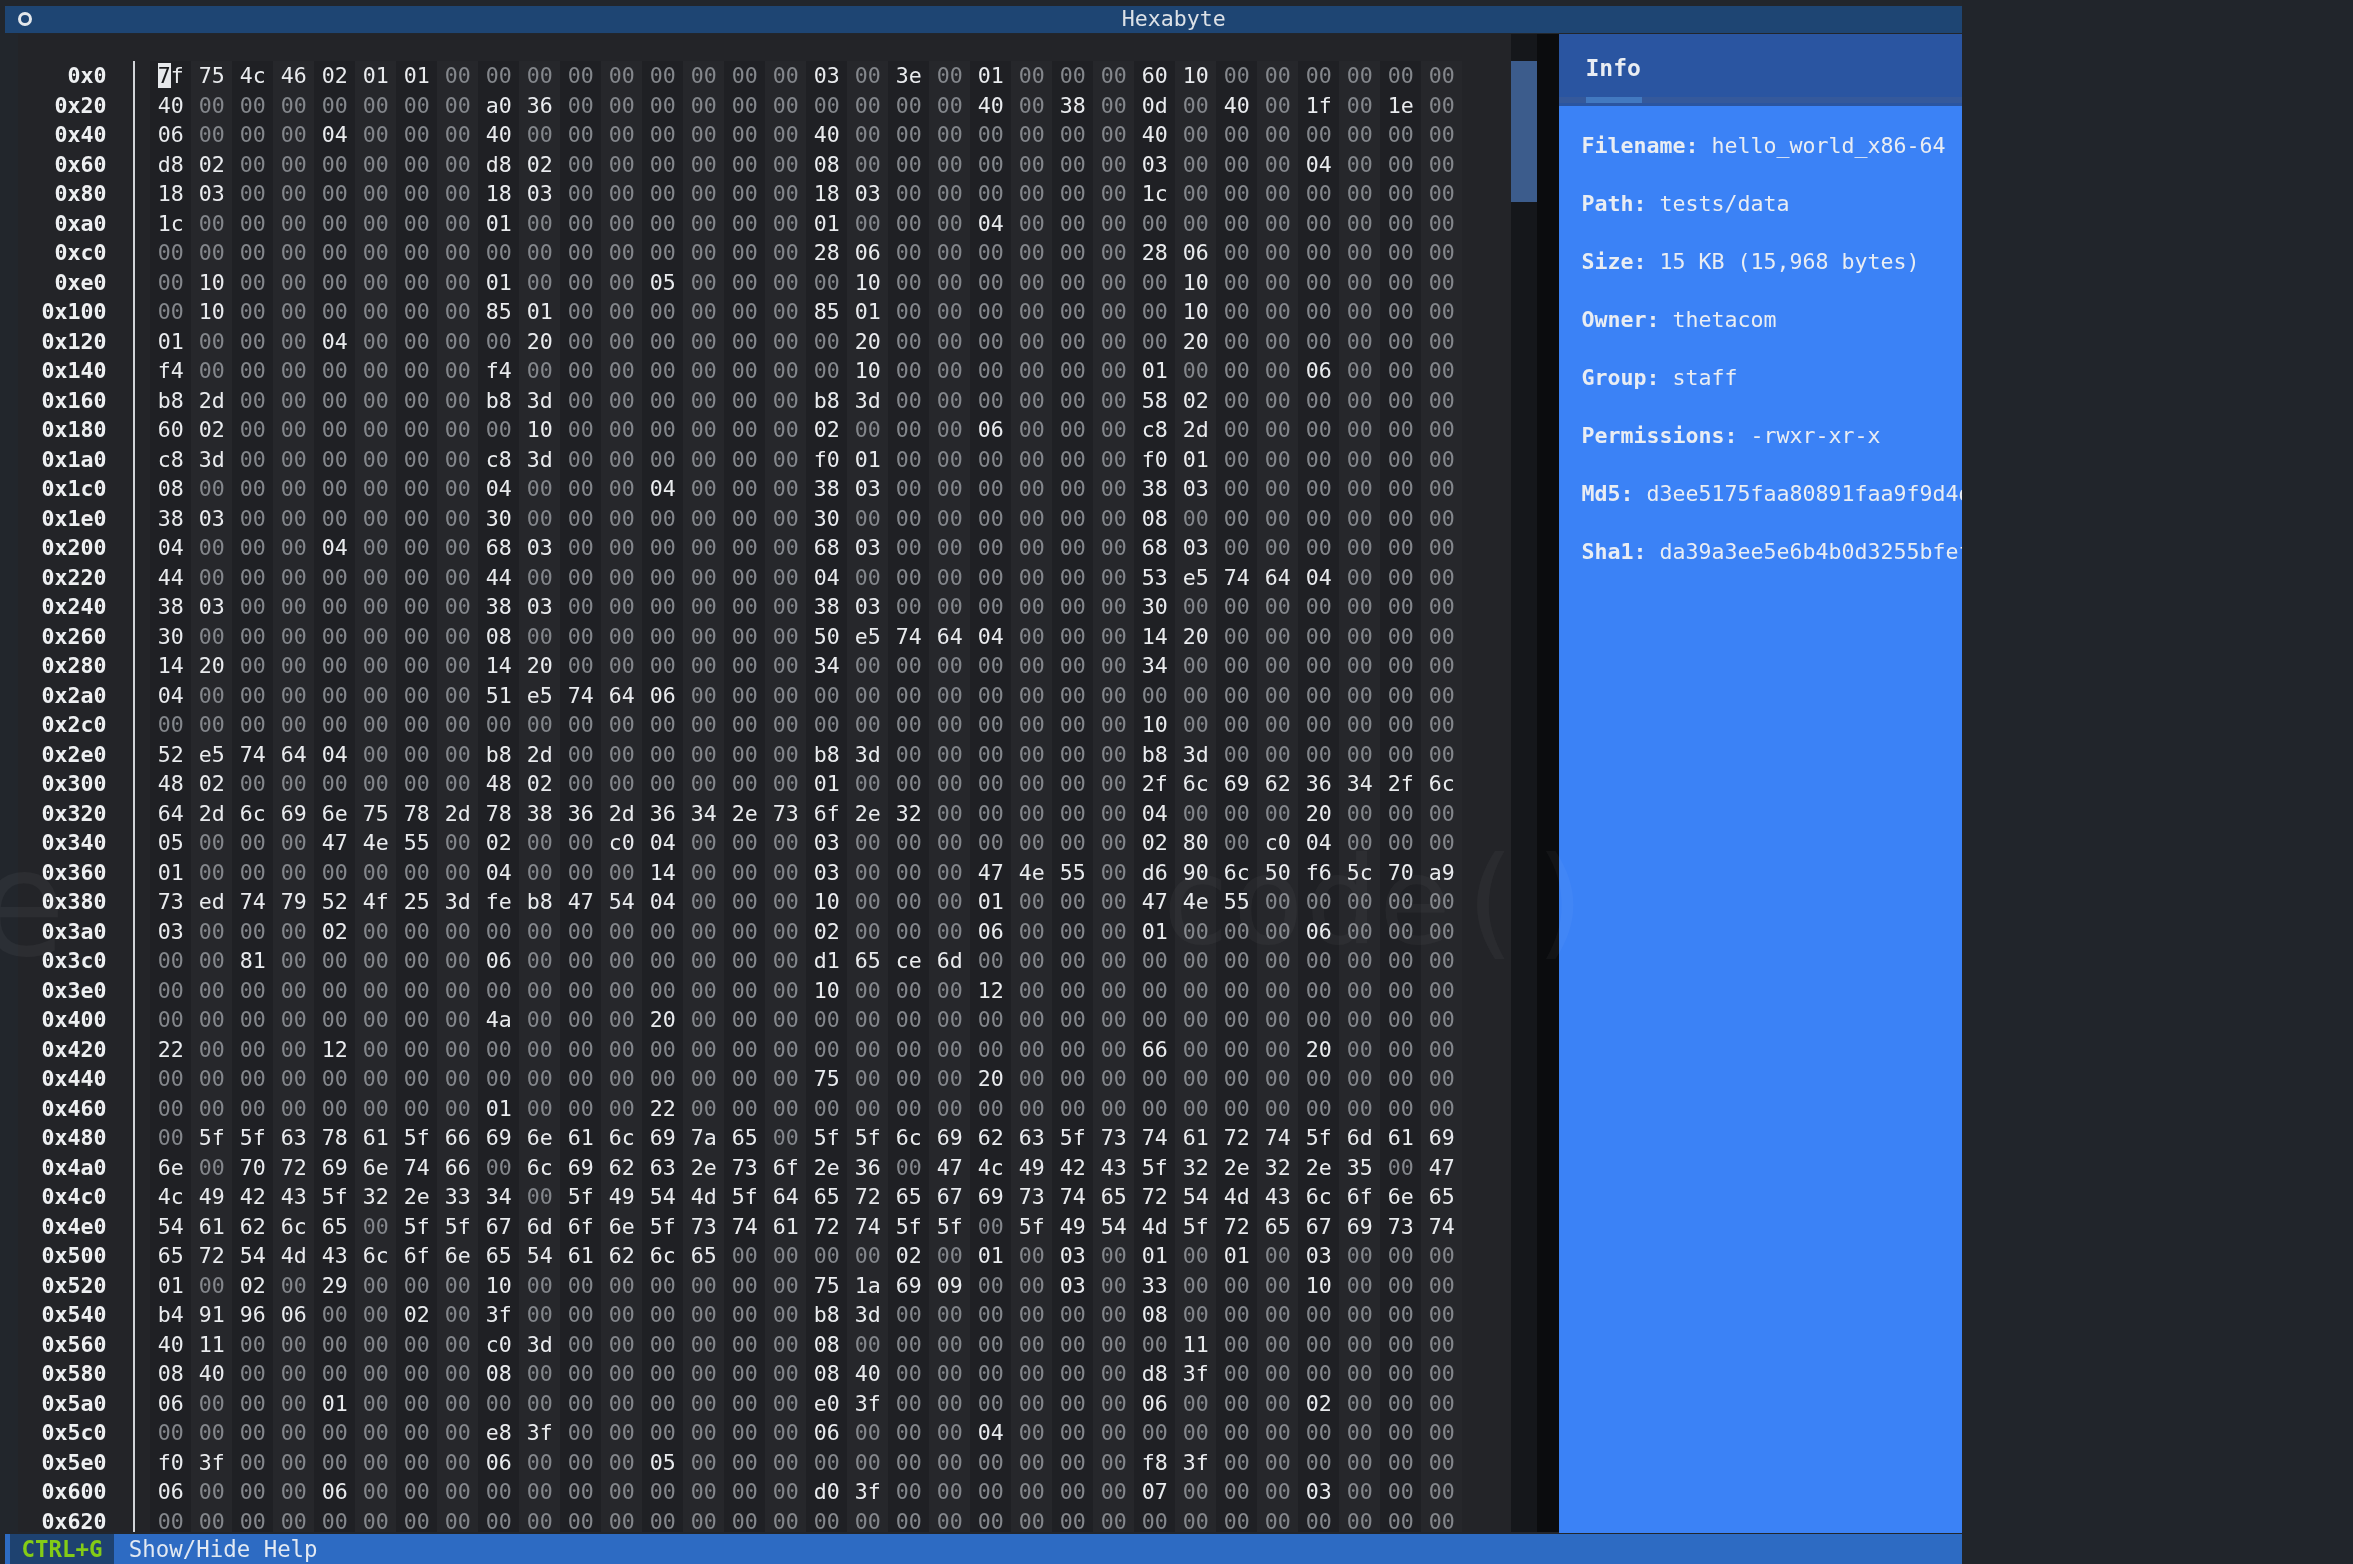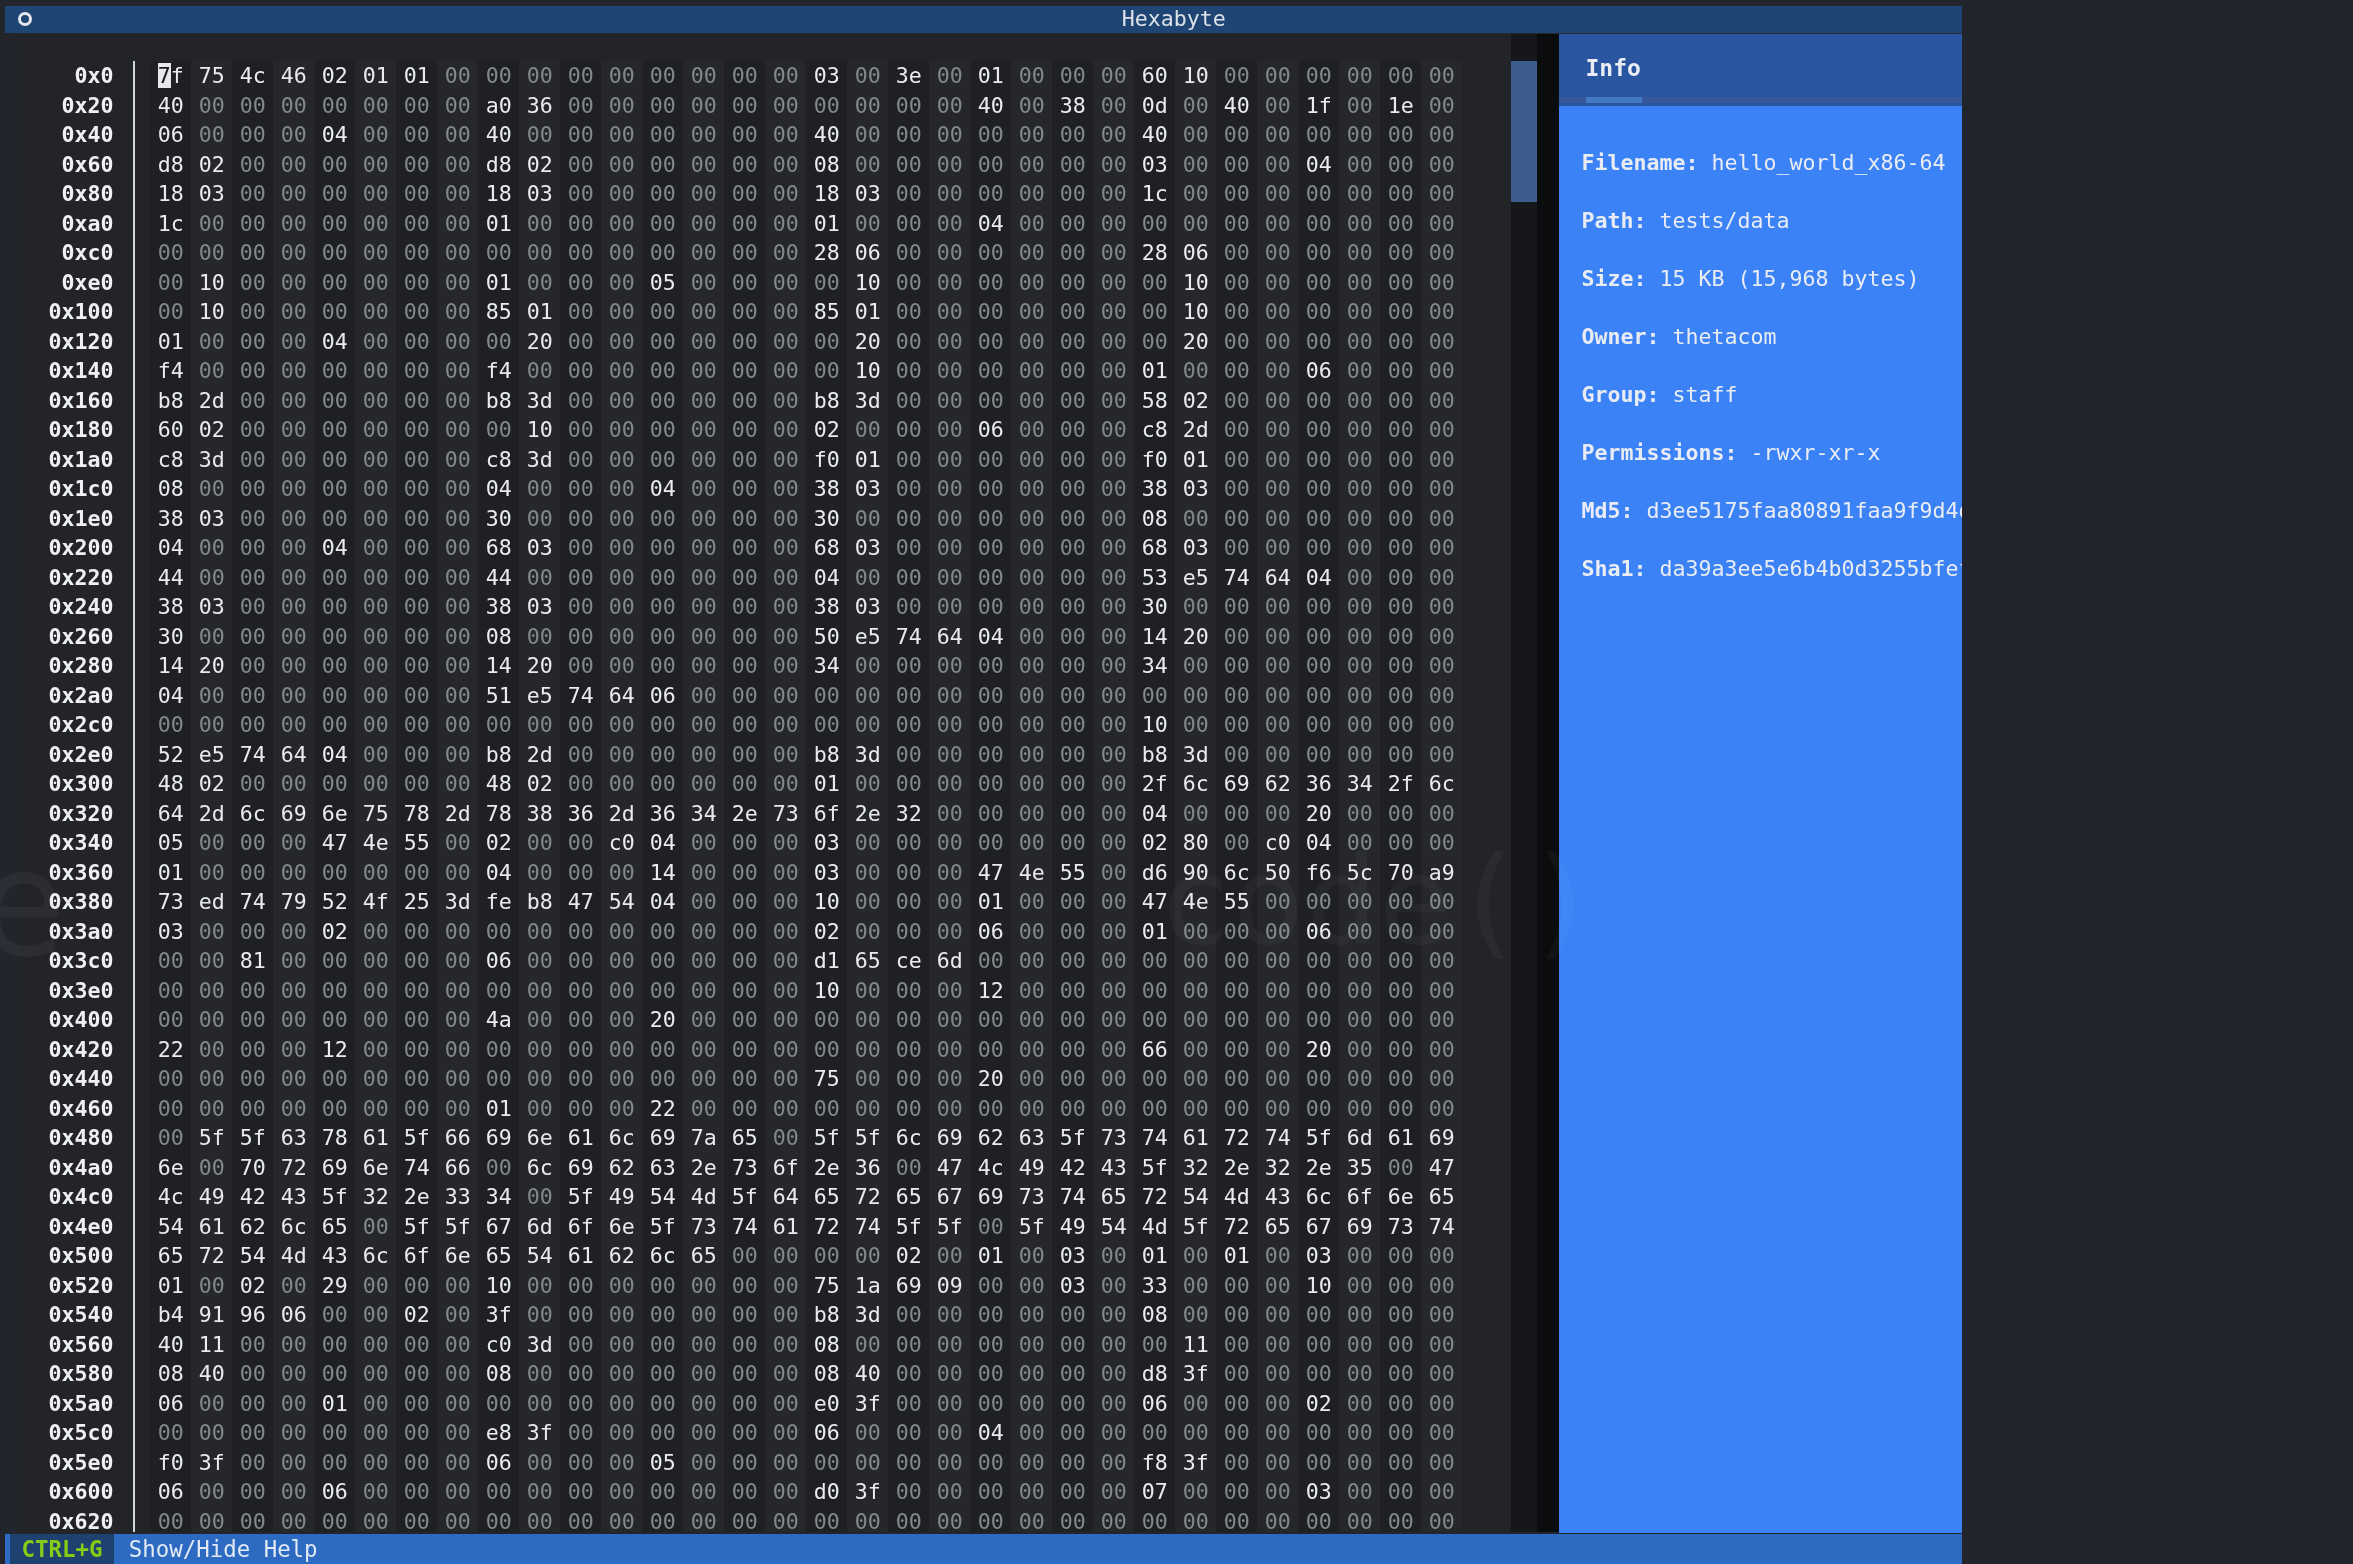--- a/index.html
+++ b/index.html
@@ -16,21 +16,21 @@
                    color:#dce1e7; font-size:21.6px; line-height:26.5px; }
   #topbar .clock { position:absolute; right:0; top:0; height:26.5px; width:148px;
                    background:#2b527f; color:#dfe4ea; font-size:21.6px; line-height:26.5px;
                    text-align:right; padding-right:11.2px; }
 
   
   #hexwin { position:absolute; left:17.6px; top:34px; width:1519px; height:1498px;
             background:#232428; overflow:hidden; }
   #hex-rows { position:absolute; left:0; top:27px; }
   .hex-row { display:flex; height:29.5px; line-height:29.5px; font-size:21.6px; white-space:nowrap; }
-  .hex-offset { width:115px; padding-right:19px; text-align:right; color:#eef0f2;
+  .hex-offset { width:115px; padding-right:26px; text-align:right; color:#eef0f2;
                 font-weight:bold; flex:0 0 auto; }
   .hex-div { width:2.4px; background:#d2d5d9; flex:0 0 auto; }
   .hex-spacer { width:15.2px; flex:0 0 auto; }
   .byte { width:41px; text-align:center; color:#e9ebee; flex:0 0 auto; }
   .row-cells .byte:nth-child(odd)  { background:#1f2024; }
   .row-cells .byte:nth-child(even) { background:#26272b; }
   .row-cells { display:flex; }
   .byte.dim { color:#84878c; }
   .cur { background:#e6e8eb; color:#17181b; }
 
@@ -41,21 +41,21 @@
 
   
   #infopanel { position:absolute; left:1559px; top:34px; width:783px; height:1499px;
                background:#3b82f6; overflow:hidden; }
   #info-header { position:relative; width:100%; height:72px; background:#2a55a1; }
   #info-header .info-title { position:absolute; left:26.5px; top:21px; color:#e9edf3;
                              font-size:23px; font-weight:bold; }
   #info-header .rule { position:absolute; left:0; bottom:3.2px; width:100%; height:5.6px; background:#35599b; }
   #info-header .rule .active { position:absolute; left:26.5px; top:0; width:56px; height:5.6px; background:#4279c0; }
   #info-fields { position:absolute; left:22.4px; top:99px; right:16px; }
-  .info-field { height:58px; display:flex; align-items:center; font-size:21.6px; color:#e9edf3; white-space:nowrap; }
+  .info-field { height:58px; display:flex; font-size:21.6px; color:#e9edf3; white-space:nowrap; }
   .info-label { font-weight:bold; margin-right:13px; }
 
   
   #bottombar { position:absolute; left:4.8px; top:1534px; width:2338px; height:30.5px;
                background:#2d6bc3; display:flex; align-items:center; }
   #bottombar .chip { margin-left:5.6px; height:100%; background:#1e4270; color:#84cc16;
                      font-size:22.4px; font-weight:bold; display:flex; align-items:center;
                      padding:0 11.2px; }
   #bottombar .action { margin-left:15.2px; color:#e2e9f2; font-size:22.4px; }
 

